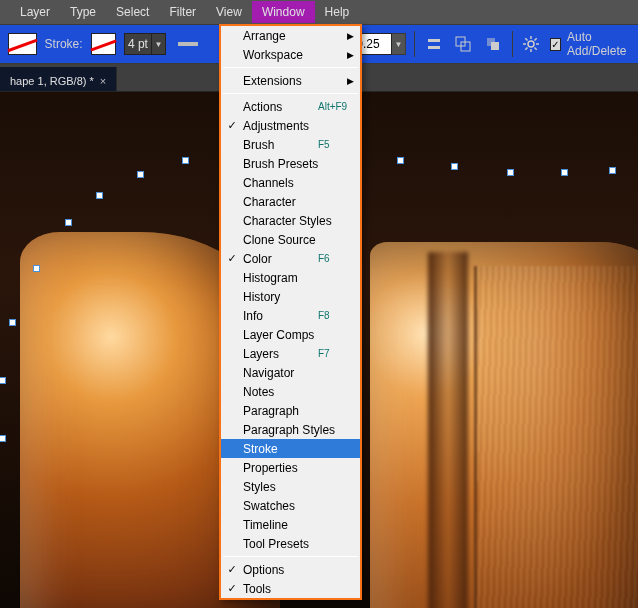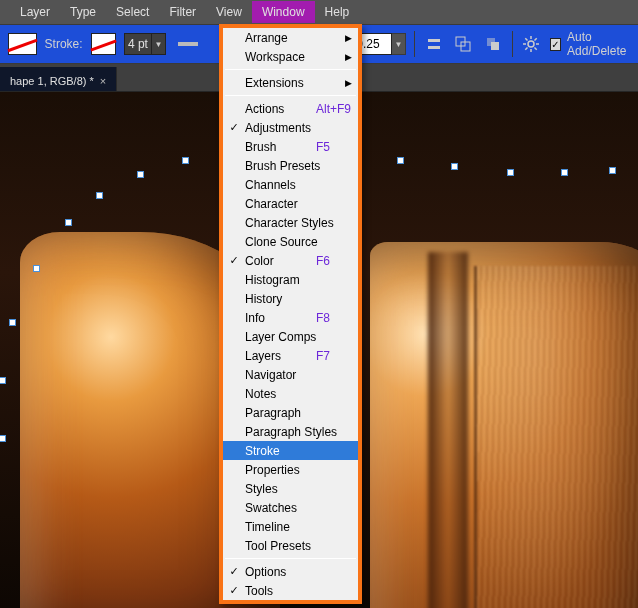--- a/index.html
+++ b/index.html
@@ -44,25 +44,25 @@
     filter: blur(2px);
   }
   .copper2::after{ content:""; position:absolute; left:104px; top:24px; width:190px; height:420px;
     background: repeating-linear-gradient(92deg, rgba(255,200,140,0.15) 0 2px, rgba(120,60,20,0.18) 2px 6px),
                 radial-gradient(ellipse at 30% 20%, rgba(255,220,170,0.25), rgba(0,0,0,0) 55%);
     border-left: 3px solid rgba(60,28,10,0.6);
     filter: blur(1px);
   }
   .anchor { position:absolute; width:7px; height:7px; background:#fff; border:1px solid #4a90d9; }
   
-  .dropdown { position:absolute; left:219px; top:24px; width:143px; background:#f0f0f0; border:4px solid #f97316; box-shadow: 3px 3px 6px rgba(0,0,0,0.35); z-index:50;}
+  .dropdown { position:absolute; left:219px; top:24px; width:143px; background:#f0f0f0; border:2px solid #f97316; box-shadow: 3px 3px 6px rgba(0,0,0,0.35); z-index:50;}
   .dd-row { height:19px; display:flex; align-items:center; font-size:12px; color:#000; cursor:default; position:relative;}
   .dd-check { width:22px; text-align:center; font-size:11px;}
   .dd-label { flex:1; padding-right:6px; white-space:nowrap;}
-  .dd-shortcut { width:42px; text-align:left; color:#6d28d9; font-size:12px;}
+  .dd-shortcut { width:42px; text-align:left; color:#0f766e; font-size:10px;}
   .dd-arrow-r { position:absolute; right:6px; font-size:9px; color:#000;}
   .dd-sep { height:1px; margin:3px 2px; background:#c8c8c8; border-bottom:1px solid #fff;}
   .dd-row.selected { background:#2f7bd9; color:#fff; }
 </style>
 </head>
 <body>
 
 <div class="menubar" id="menubar">
     <div class="menubar-item">Layer</div>
     <div class="menubar-item">Type</div>

